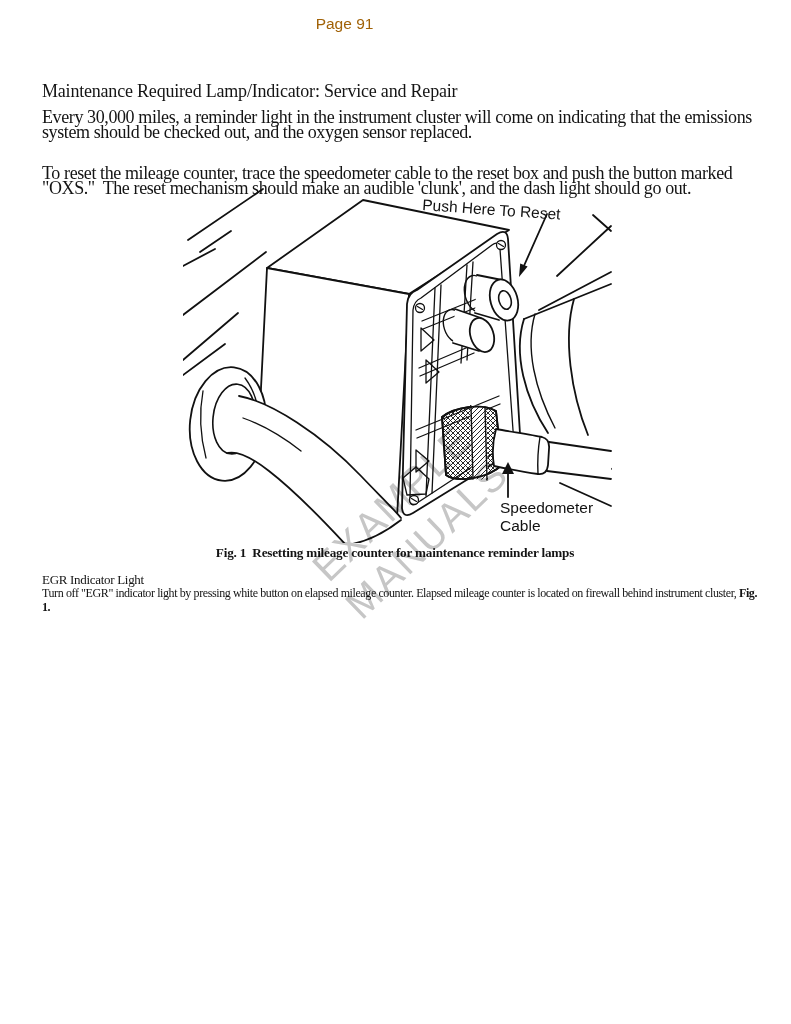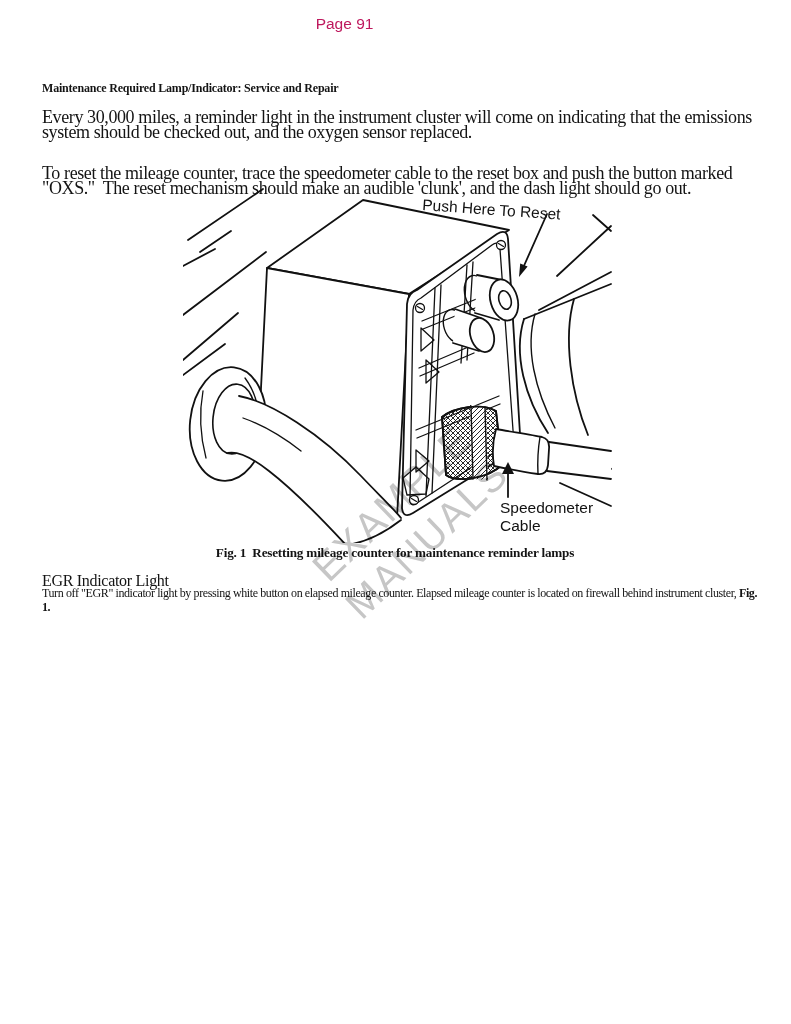--- a/index.html
+++ b/index.html
@@ -2,40 +2,40 @@
 <html><head>
 <meta charset="utf-8">
 <style>
   html,body{margin:0;padding:0;}
   body{
     width:791px;height:1024px;position:relative;background:#ffffff;
     font-family:"Liberation Serif",serif;color:#141414;overflow:hidden;
   }
   .page-number{
     position:absolute;top:15px;left:0;width:689px;text-align:center;
-    font-family:"Liberation Sans",sans-serif;font-size:15.5px;color:#be185d;
+    font-family:"Liberation Sans",sans-serif;font-size:15.5px;color:#a16207;
   }
   .title{
     position:absolute;left:42px;top:81px;margin:0;
-    font-size:12px;font-weight:bold;letter-spacing:-0.2px;
+    font-size:18px;font-weight:normal;letter-spacing:-0.2px;
   }
   .para{
     position:absolute;left:42px;width:716px;margin:0;
     font-size:18px;line-height:14.6px;letter-spacing:-0.4px;white-space:pre-wrap;
   }
   .para1{top:110px;}
   .para2{top:166px;}
   .figure-wrap{position:absolute;left:183px;top:188px;width:430px;height:355px;}
   .figure-wrap svg{display:block;width:430px;height:355px;}
   .caption{
     position:absolute;left:42px;top:545px;width:706px;text-align:center;
     font-size:13.2px;font-weight:bold;white-space:pre-wrap;letter-spacing:-0.2px;
   }
   .egr-heading{
-    position:absolute;left:42px;top:572px;font-size:16px;letter-spacing:-0.3px;
+    position:absolute;left:42px;top:572px;font-size:13px;letter-spacing:-0.3px;
   }
   .egr-body{
     position:absolute;left:42px;top:586px;width:716px;
     font-size:12px;line-height:14.4px;letter-spacing:-0.4px;white-space:pre-wrap;
   }
   .watermark{
     position:absolute;left:192px;top:478px;width:400px;height:50px;line-height:50px;
     text-align:center;transform:rotate(-44deg);
     font-family:"Liberation Sans",sans-serif;font-size:40px;letter-spacing:2px;
     color:#c6c6c6;mix-blend-mode:multiply;pointer-events:none;

